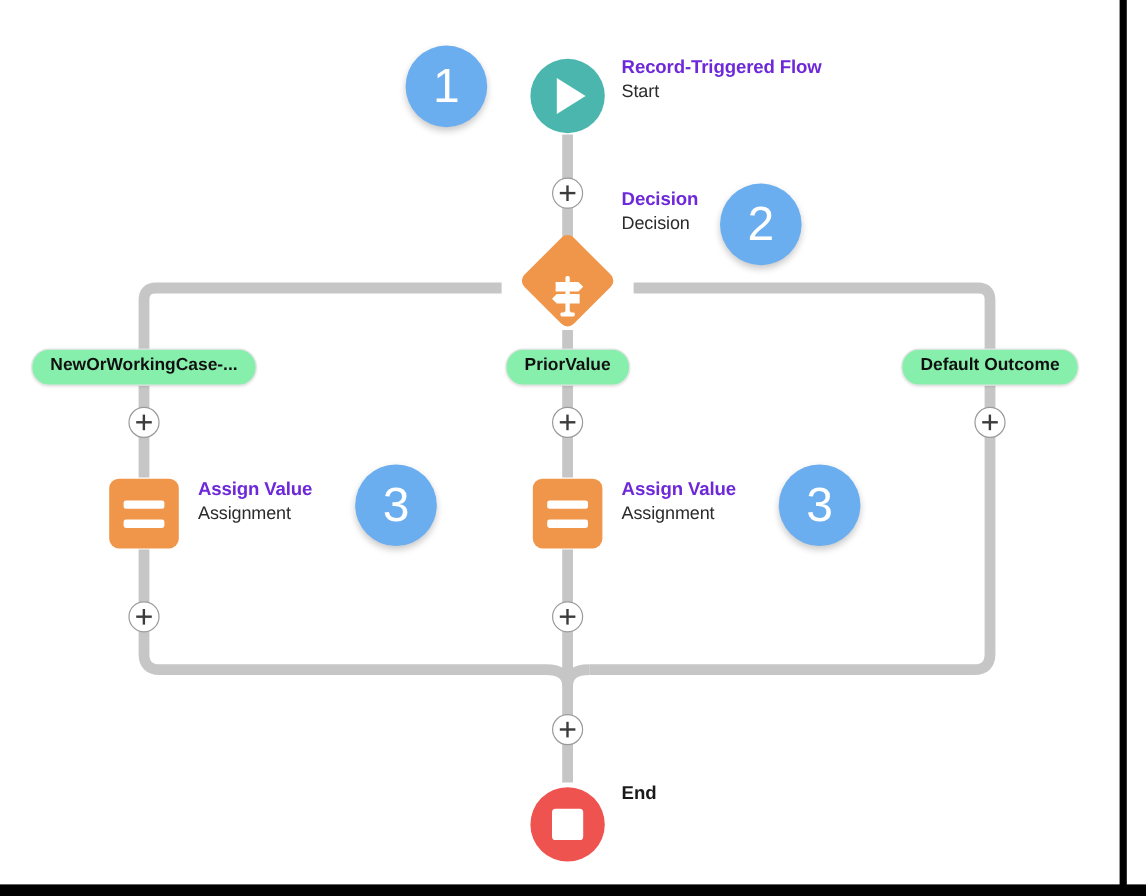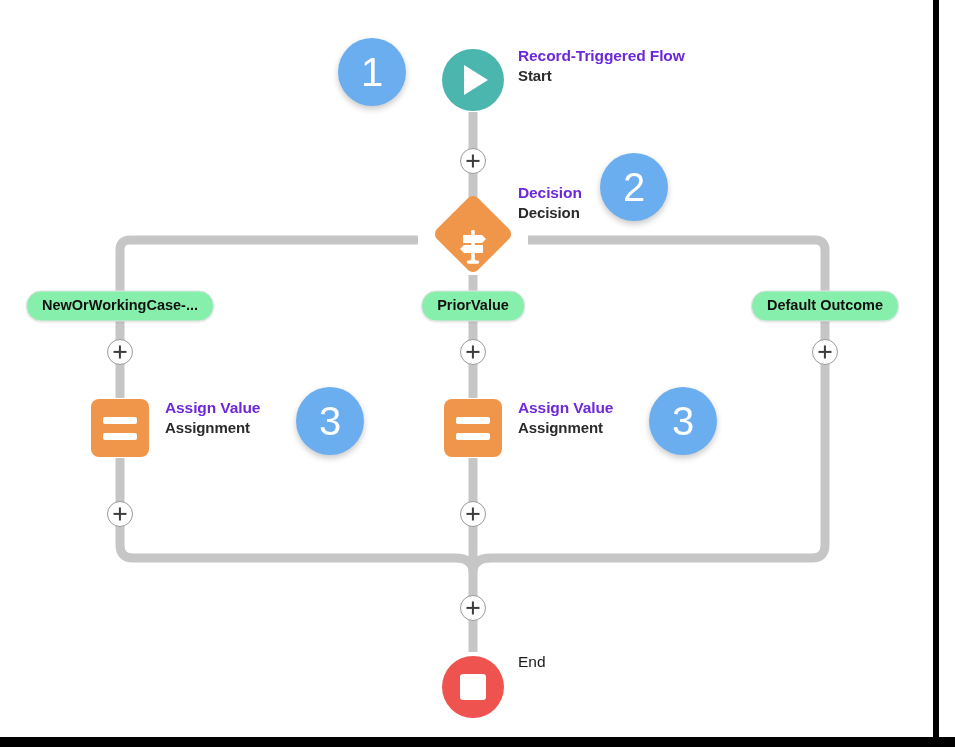--- a/index.html
+++ b/index.html
@@ -142,27 +142,27 @@
     line-height: 1.28;
   }
   .node-title {
     font-size: 15.5px;
     font-weight: bold;
     color: #6d28d9;
     letter-spacing: -0.1px;
   }
   .node-sub {
     font-size: 15px;
-    font-weight: bold;
+    font-weight: normal;
     color: #2b2b2b;
     letter-spacing: -0.1px;
   }
   .single-line {
     font-size: 15.5px;
-    font-weight: normal;
+    font-weight: bold;
     color: #1a1a1a;
   }
 
   
   .pill {
     position: absolute;
     transform: translate(-50%, -50%);
     background: #86efac;
     border: 1px solid #e4e4e4;
     border-radius: 15px;
@@ -270,21 +270,21 @@
       <div class="diamond"></div>
       <svg class="diamond-icon" viewBox="0 0 44 44">
         <rect x="20.2" y="6" width="3.6" height="32" rx="1.4" fill="#ffffff"></rect>
         <path d="M12,11 H31 l4,4 -4,4 H12 z" fill="#ffffff"></path>
         <path d="M32,21 H13 l-4,4 4,4 H32 z" fill="#ffffff"></path>
         <path d="M18,38 q4,-7 8,0 z" fill="#ffffff"></path>
         <rect x="16" y="36.5" width="12" height="3.2" rx="1.2" fill="#ffffff"></rect>
       </svg>
     </div>
   </div>
-  <div class="node-text" style="left:518px; top:203px;">
+  <div class="node-text" style="left:518px; top:176px;">
     <div class="node-title">Decision</div>
     <div class="node-sub">Decision</div>
   </div>
   <div class="badge" style="left:634px; top:187px;">2</div>
 
   <div class="pill" style="left:120px; top:306px;">NewOrWorkingCase-...</div>
   <div class="pill" style="left:473px; top:306px;">PriorValue</div>
   <div class="pill" style="left:825px; top:306px;">Default Outcome</div>
 
   <div class="plus" style="left:120px; top:352px;"></div>

